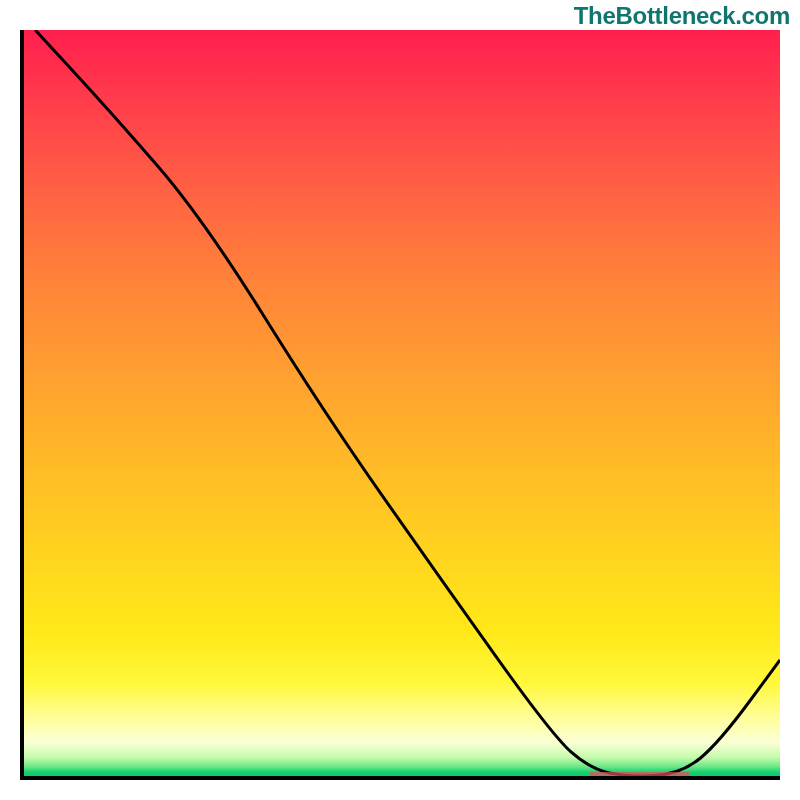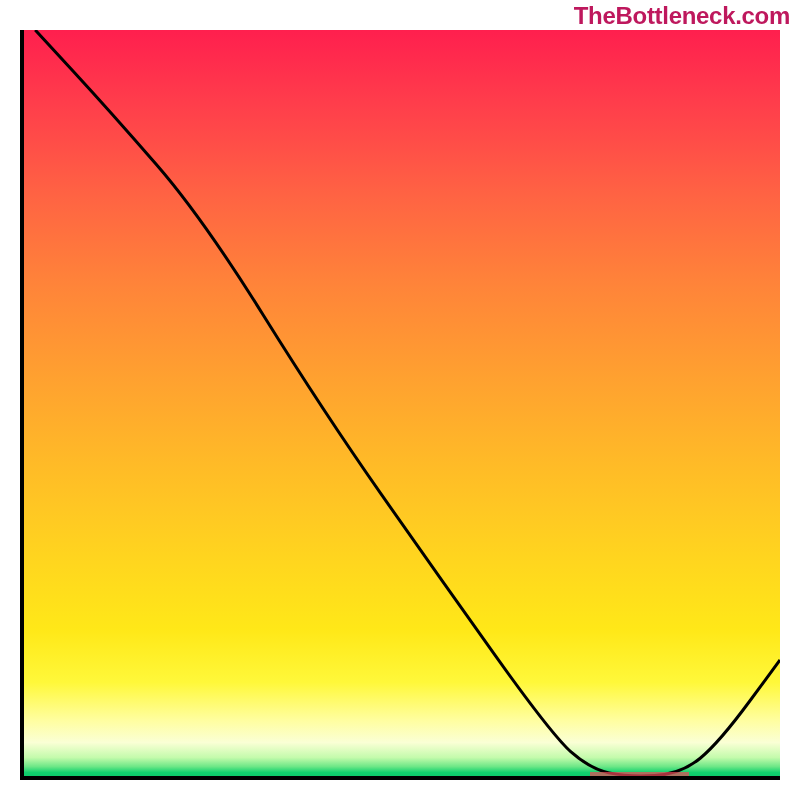--- a/index.html
+++ b/index.html
@@ -15,21 +15,21 @@
     position: relative;
     width: 800px;
     height: 800px;
   }
   .watermark {
     position: absolute;
     top: 2px;
     right: 10px;
     font-size: 24px;
     font-weight: bold;
-    color: #be185d;
+    color: #0f766e;
     letter-spacing: -0.3px;
   }
   .plot-area {
     position: absolute;
     left: 20px;
     top: 30px;
     width: 760px;
     height: 750px;
   }
   .gradient-bg {

